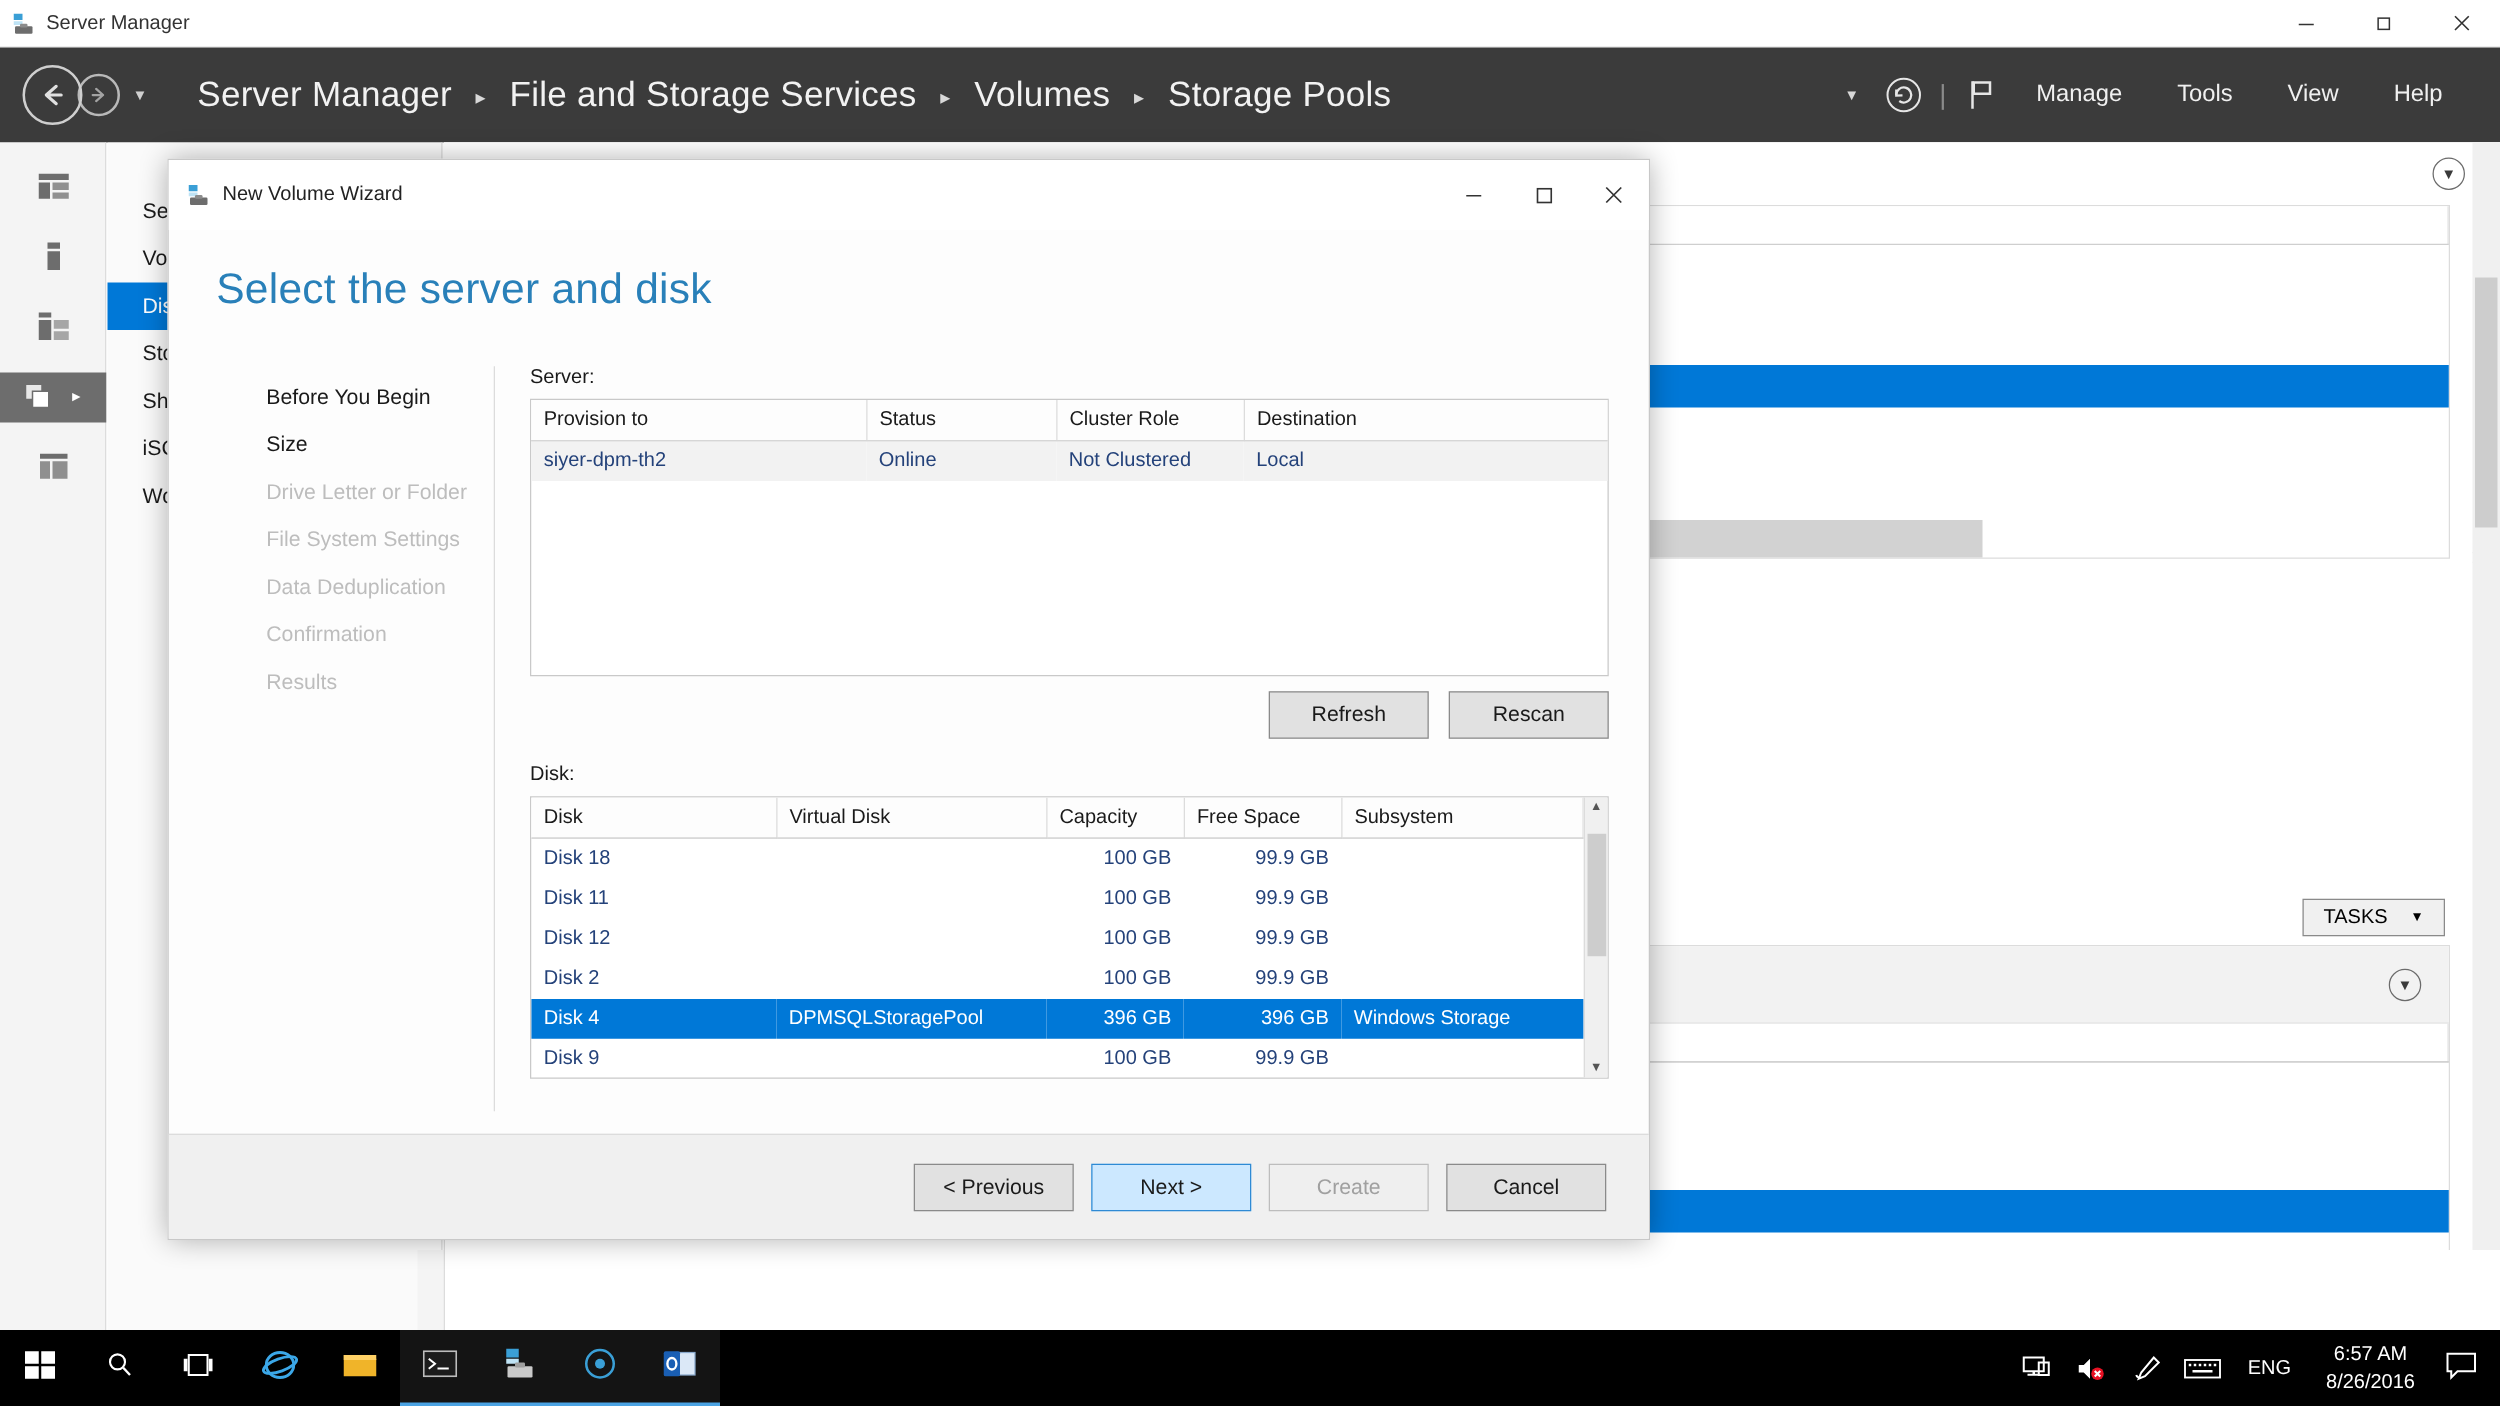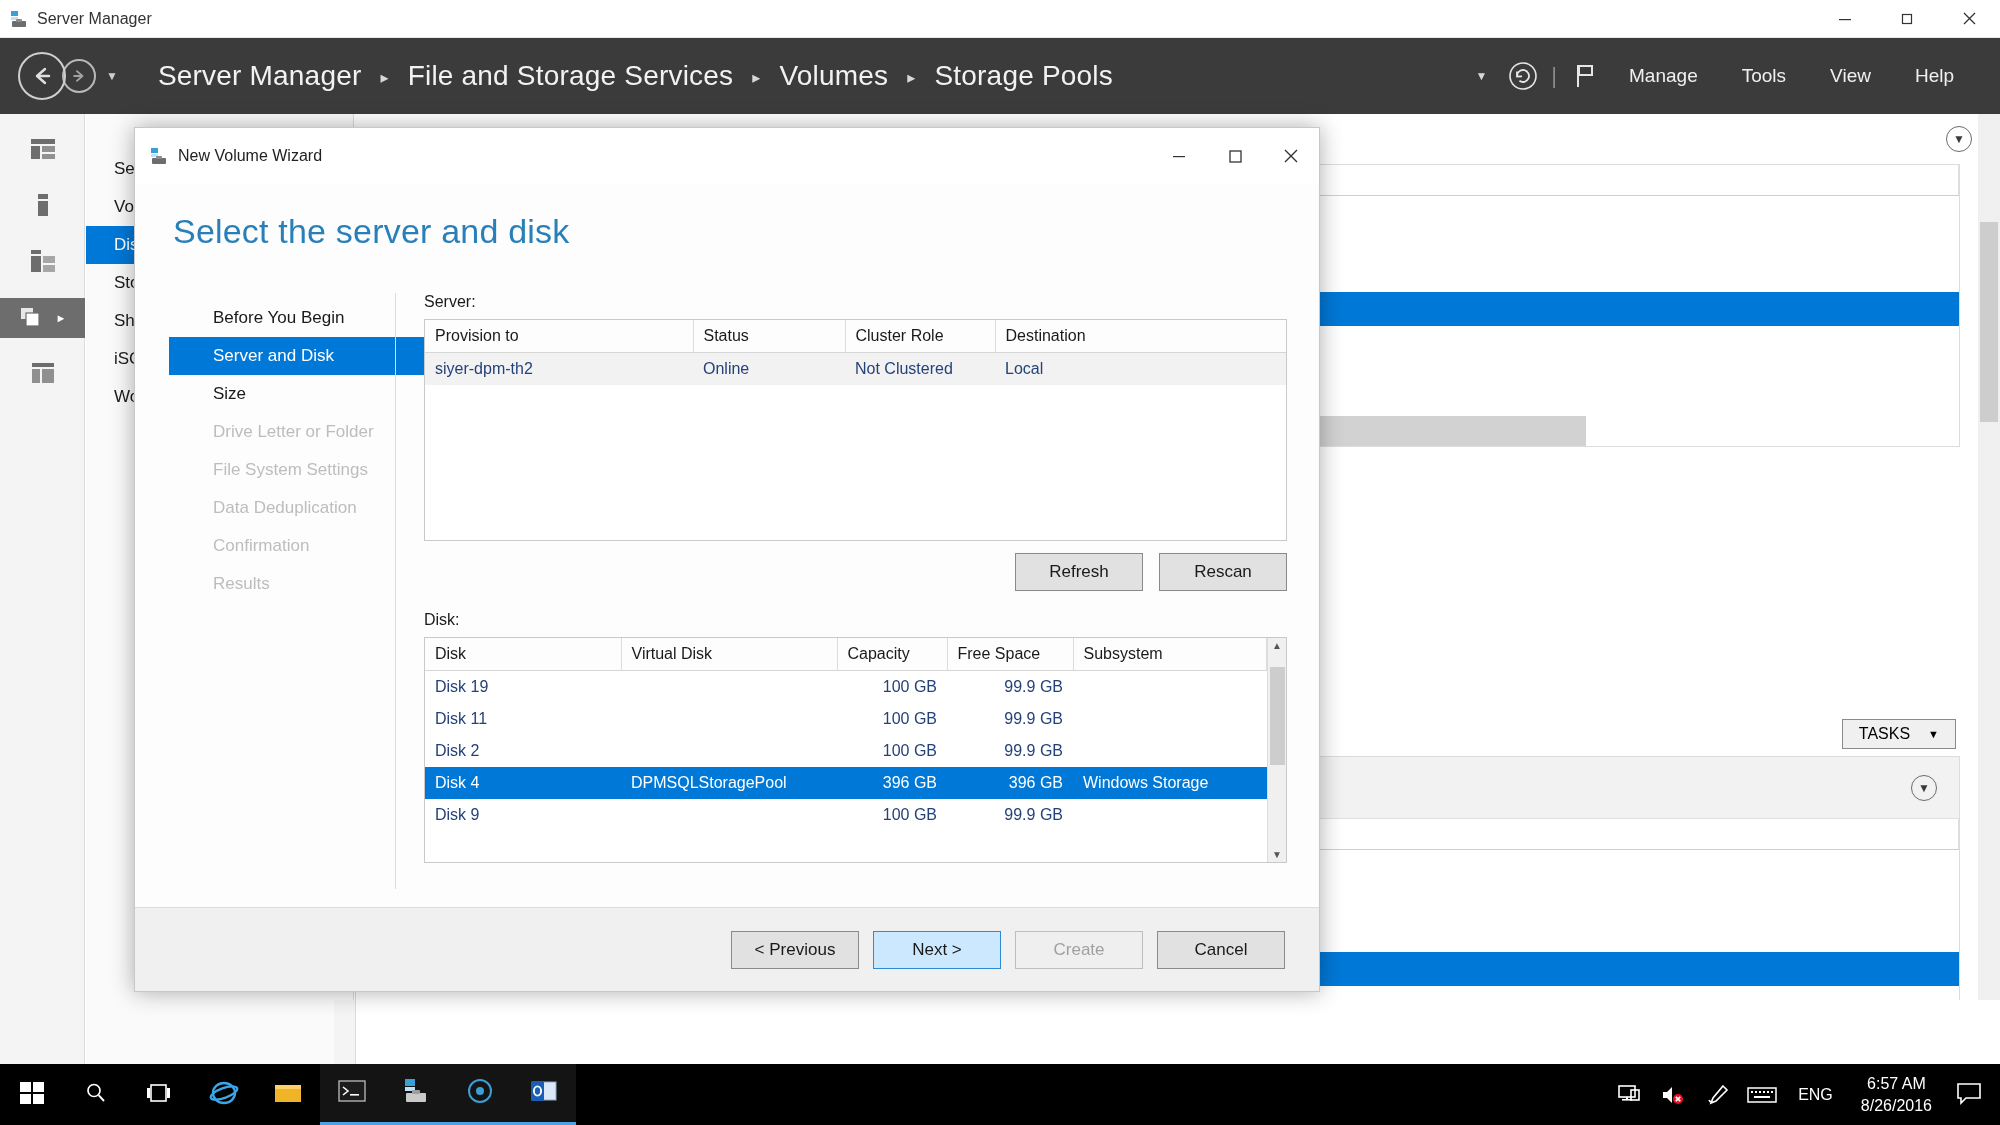--- a/index.html
+++ b/index.html
@@ -493,21 +493,20 @@
             </svg>
         </div>
       </div>
     </div>
 
     <div class="wz-heading">Select the server and disk</div>
 
     <div class="wz-body">
       <div class="wz-steps">
         <div class="wz-step">Before You Begin</div>
-        <div class="wz-step active">Server and Disk</div>
         <div class="wz-step">Size</div>
         <div class="wz-step dim">Drive Letter or Folder</div>
         <div class="wz-step dim">File System Settings</div>
         <div class="wz-step dim">Data Deduplication</div>
         <div class="wz-step dim">Confirmation</div>
         <div class="wz-step dim">Results</div>
       </div>
 
       <div class="wz-divider"></div>
 
@@ -560,28 +559,35 @@
               <tr>
                 <th>Disk</th>
                 <th>Virtual Disk</th>
                 <th class="num">Capacity</th>
                 <th class="num">Free Space</th>
                 <th>Subsystem</th>
               </tr>
               </thead>
               <tbody>
               <tr>
-                <td>Disk 19</td>
+                <td>Disk 18</td>
                 <td></td>
                 <td class="num">100 GB</td>
                 <td class="num">99.9 GB</td>
                 <td></td>
               </tr>
               <tr>
                 <td>Disk 11</td>
+                <td></td>
+                <td class="num">100 GB</td>
+                <td class="num">99.9 GB</td>
+                <td></td>
+              </tr>
+              <tr>
+                <td>Disk 12</td>
                 <td></td>
                 <td class="num">100 GB</td>
                 <td class="num">99.9 GB</td>
                 <td></td>
               </tr>
               <tr>
                 <td>Disk 2</td>
                 <td></td>
                 <td class="num">100 GB</td>
                 <td class="num">99.9 GB</td>

